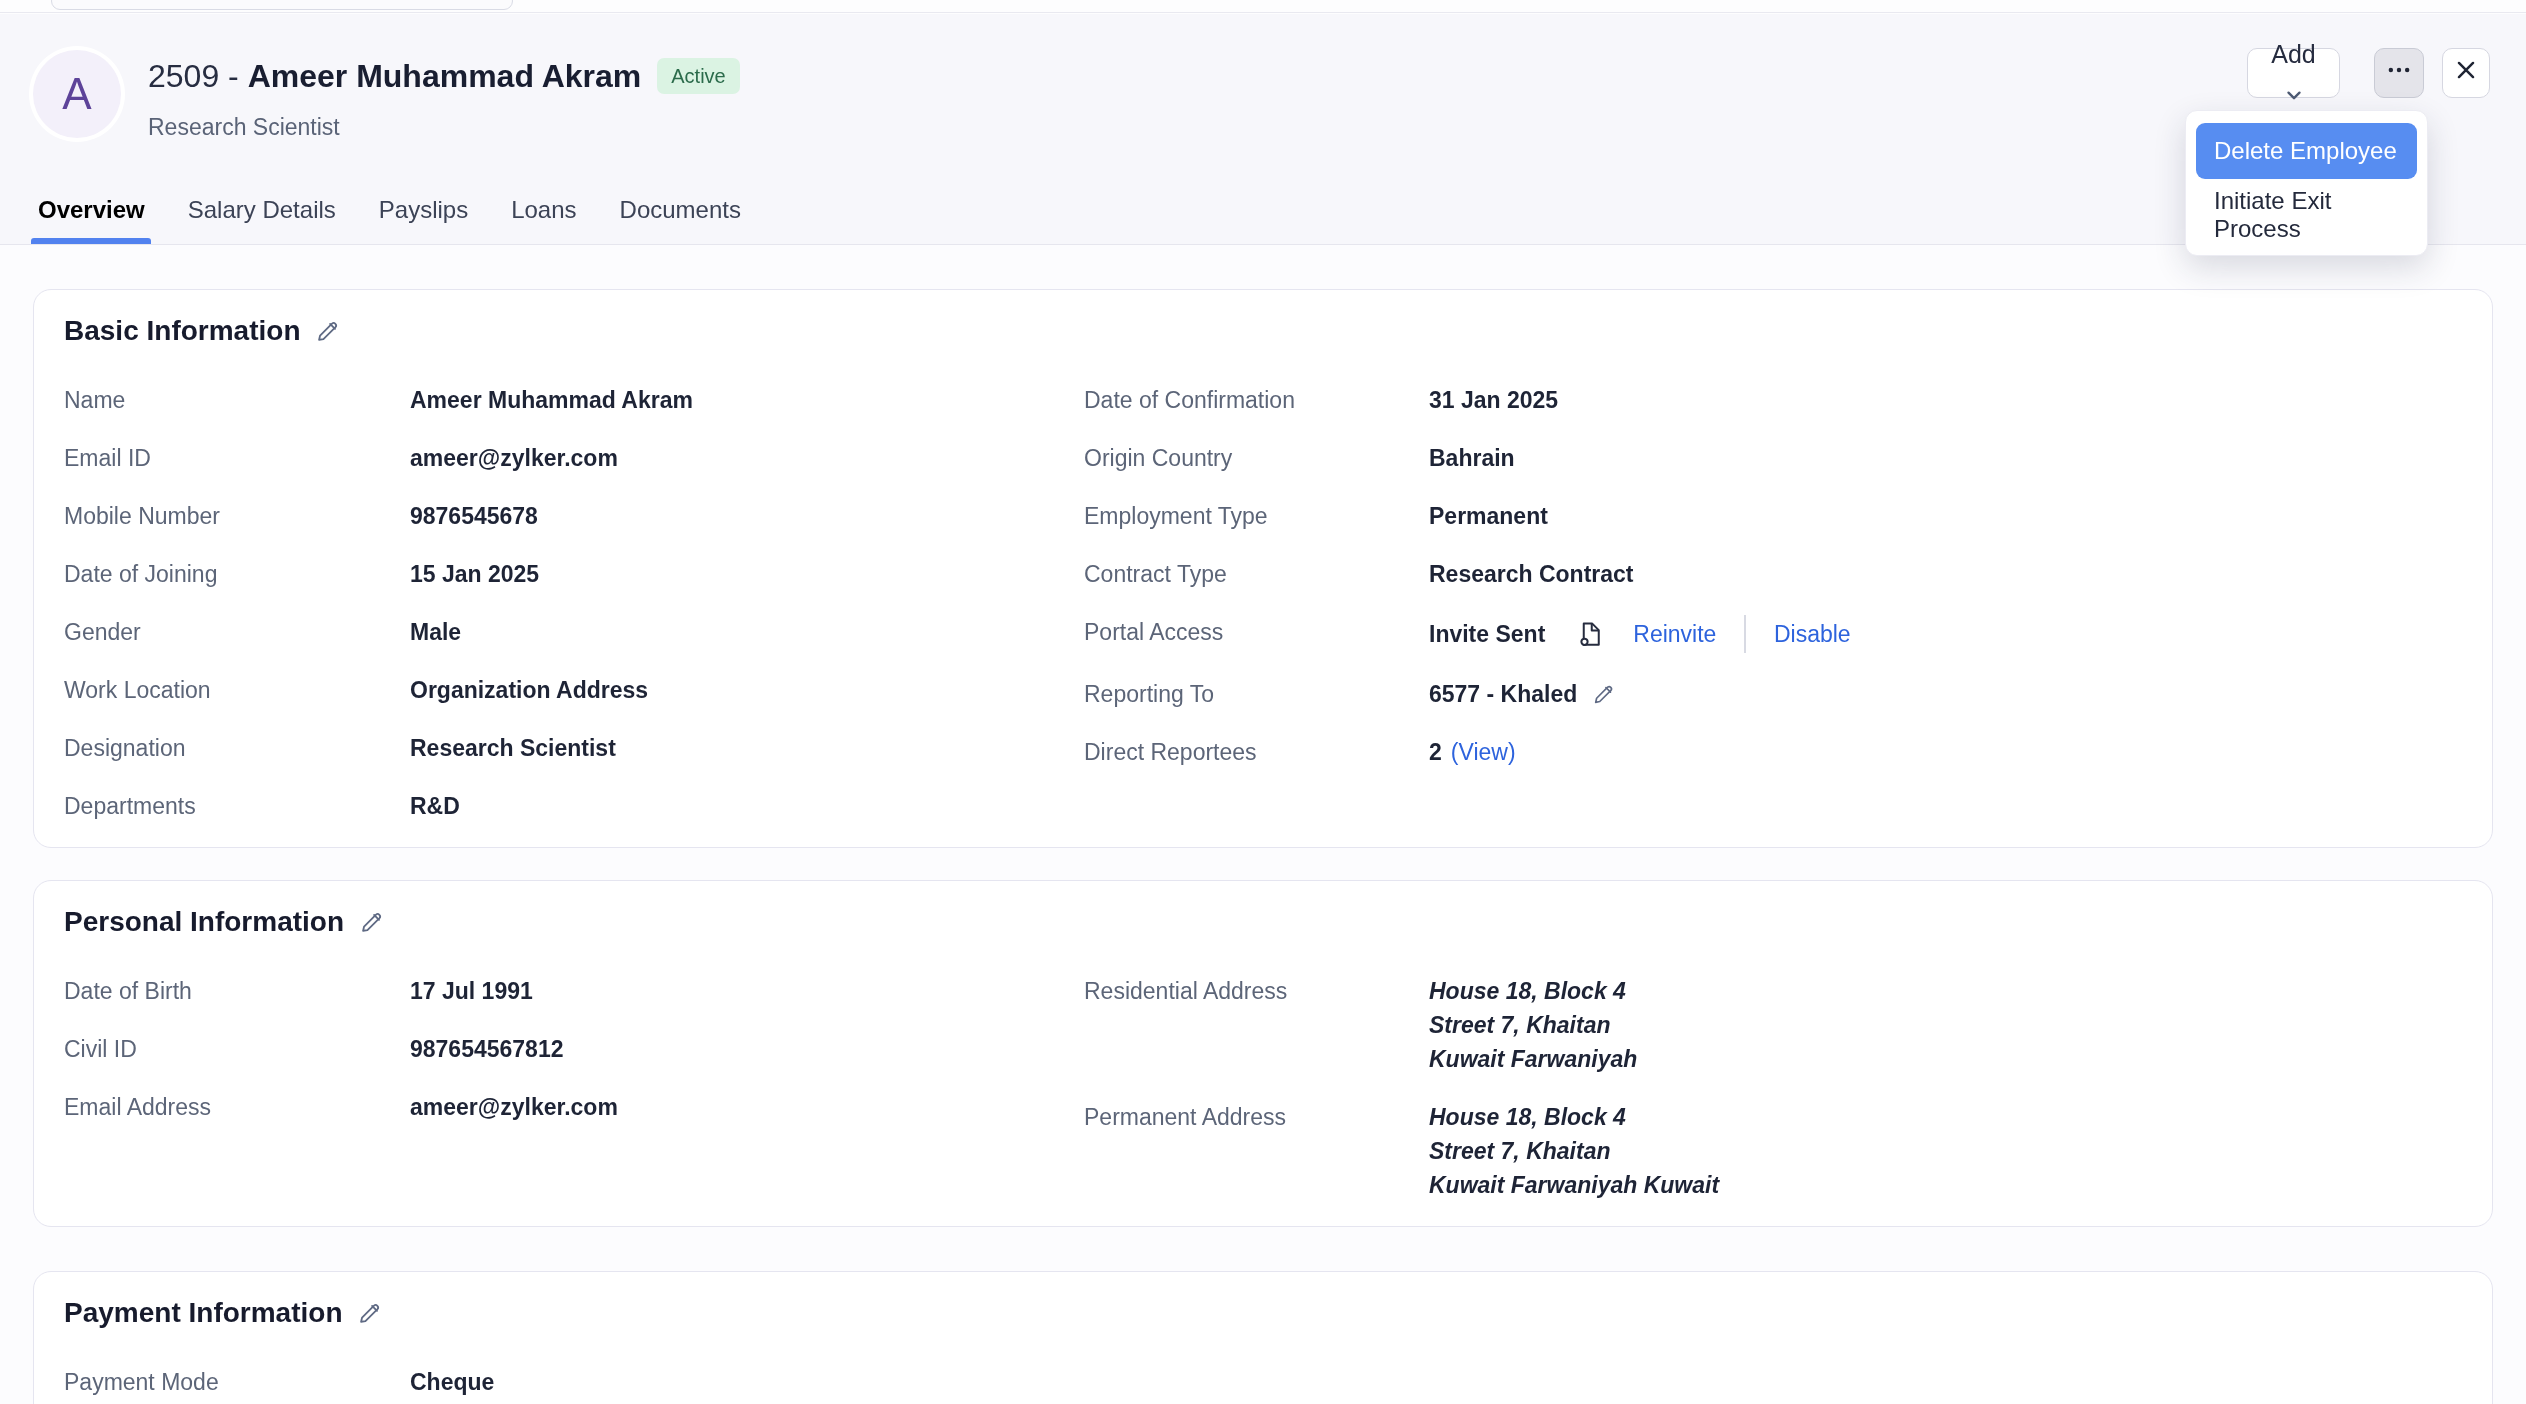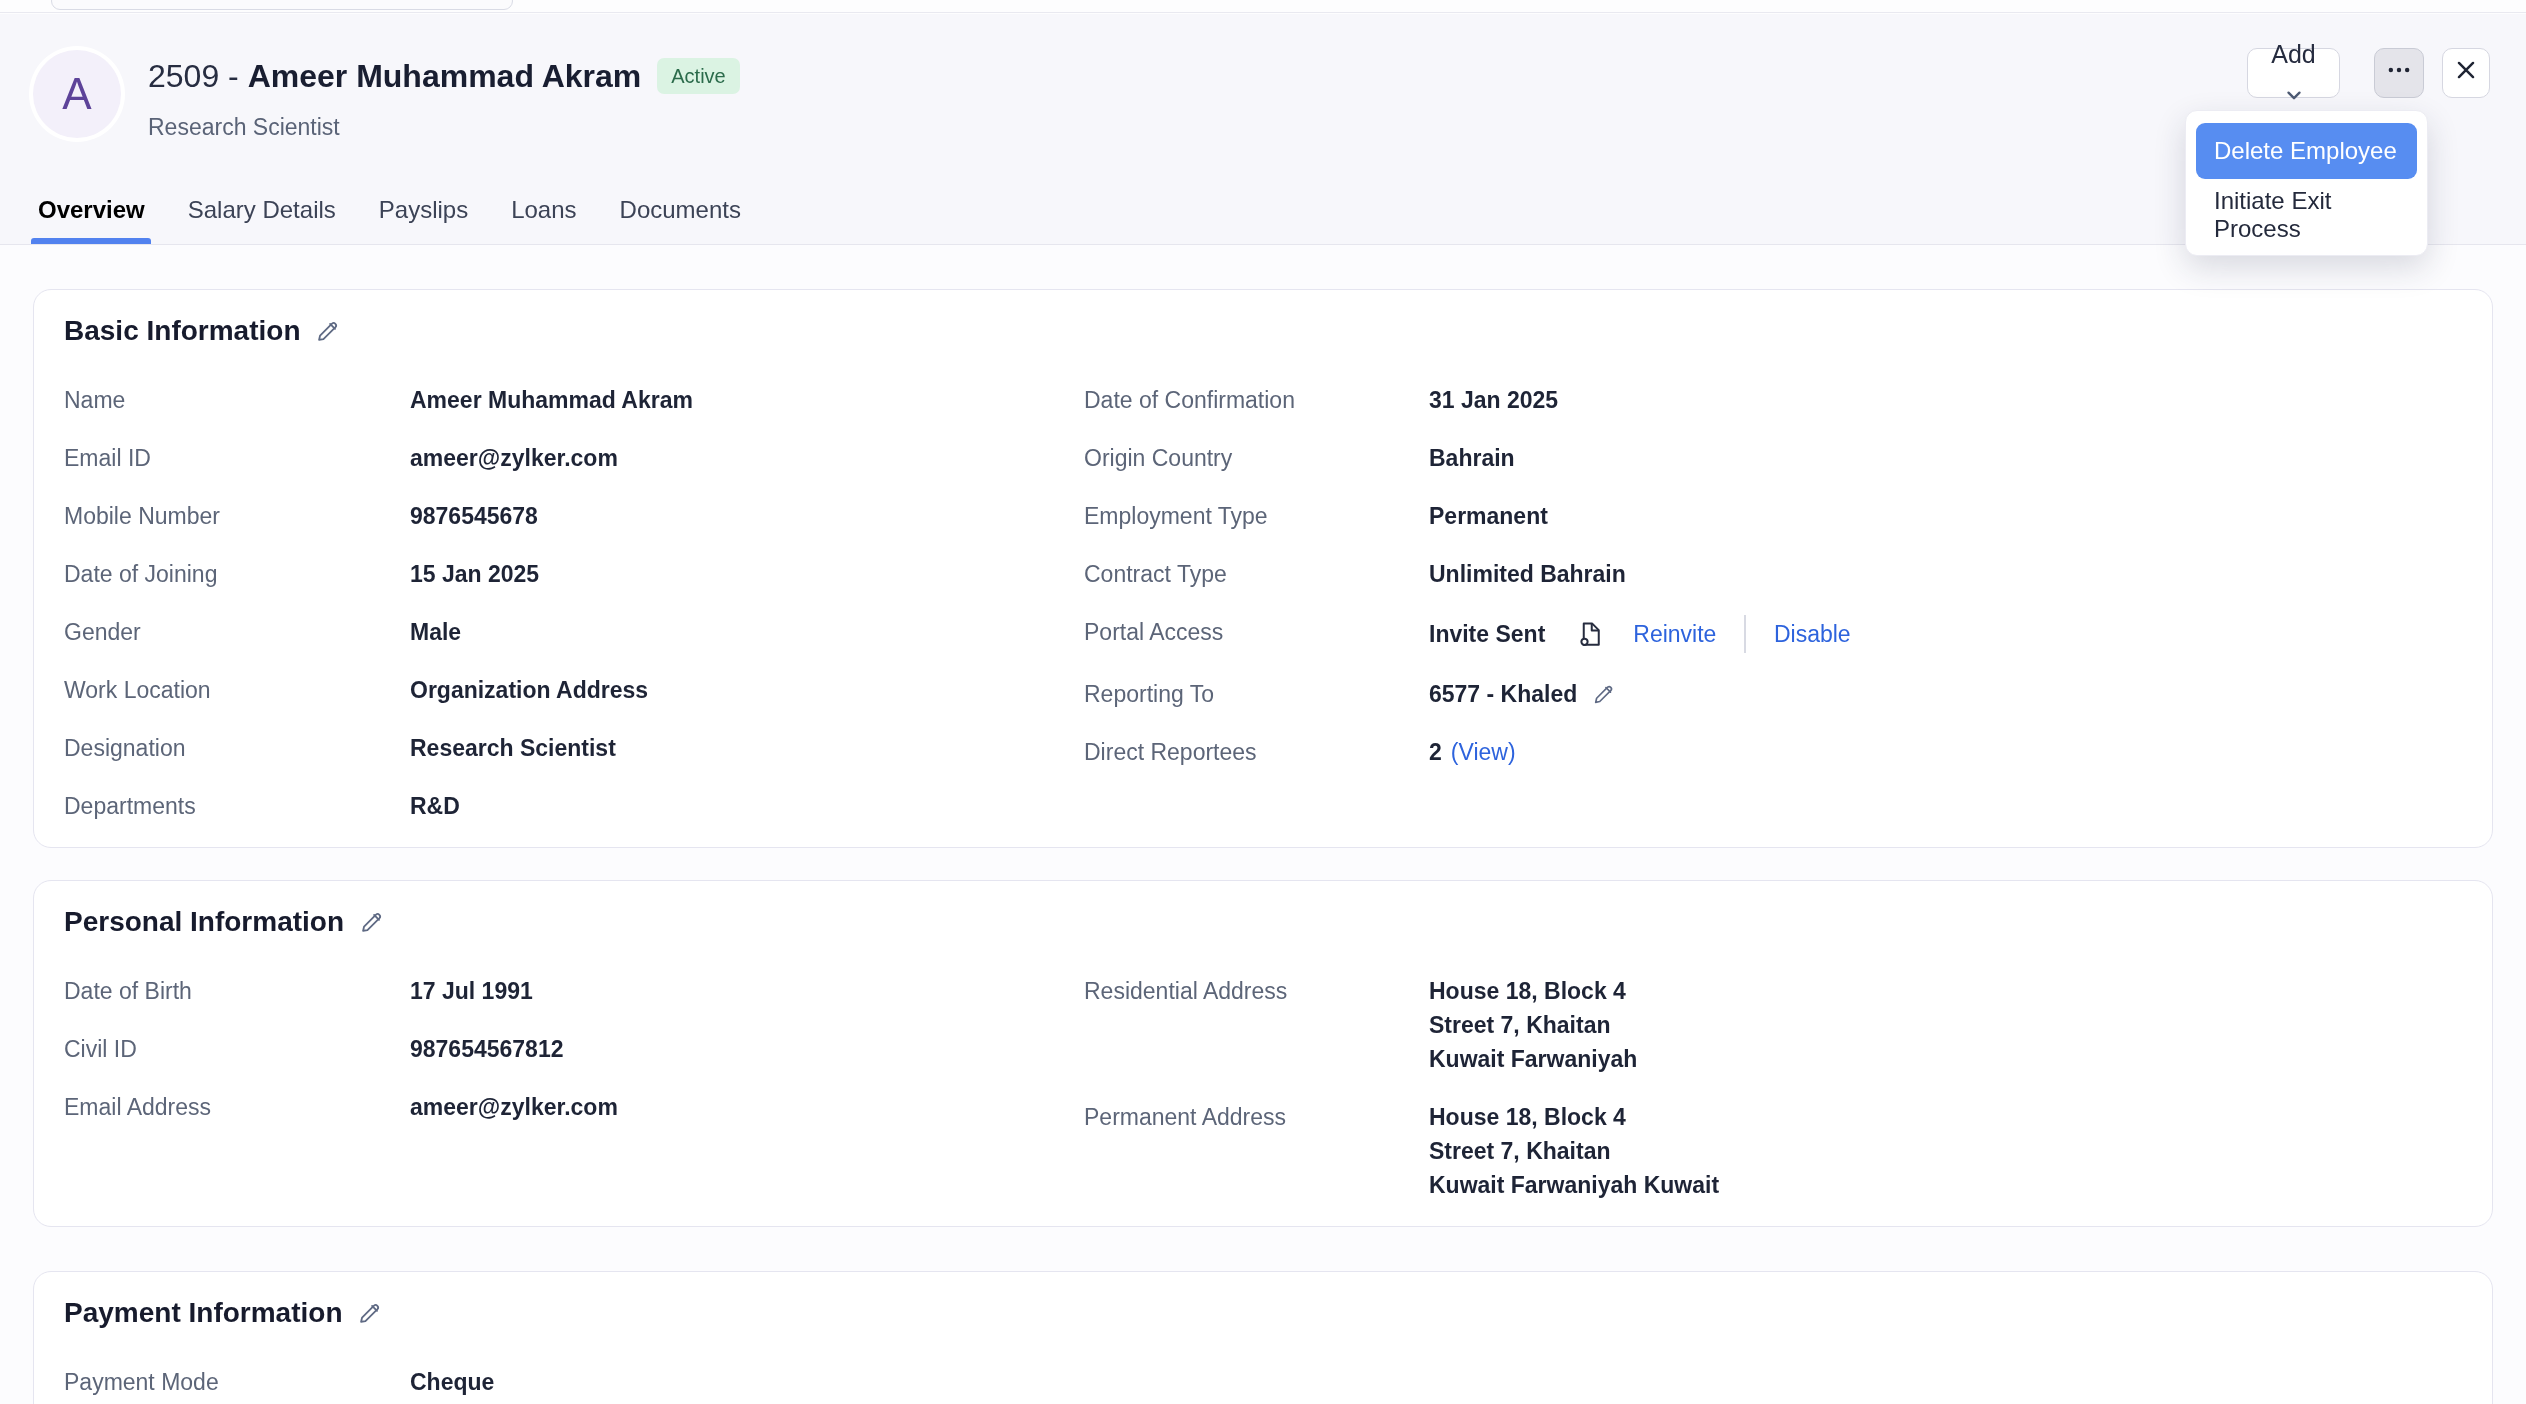--- a/index.html
+++ b/index.html
@@ -60,21 +60,21 @@
   .edit-icon { color:#5f6a84; display:flex; cursor:pointer; }
 
   .card-body { display:flex; }
   .col-left { width:1020px; flex:none; display:grid; row-gap:24px; align-content:start; }
   .col-right { flex:1; display:grid; row-gap:24px; align-content:start; }
   .row { display:flex; min-height:34px; line-height:34px; align-items:flex-start; }
   .col-left  .lbl { width:346px; flex:none; }
   .col-right .lbl { width:345px; flex:none; }
   .lbl { font-size:23px; color:#5c6578; font-weight:400; }
   .val { font-size:23px; font-weight:600; color:#1e2436; }
-  .addr { white-space:pre-line; }
+  .addr { white-space:pre-line;font-style:italic; }
   .link { color:#2d63dd; font-weight:400; cursor:pointer; font-size:23px; }
   .portal-val { display:flex; align-items:center; gap:28px; }
   .invite-icon { color:#262c3f; display:flex; margin-left:2px; }
   .vdiv { width:1.5px; height:38px; background:#d8dae3; }
   .inline-edit-val { display:flex; align-items:center; gap:14px; }
   .view-link { margin-left:9px; }
 
   
   .menu { position:absolute; left:2185px; top:110px; width:243px; background:#ffffff;
     border:1px solid #ececf3; border-radius:12px; padding:12px 10px;
@@ -194,21 +194,21 @@
           <div class="row">
             <div class="lbl">Origin Country</div>
             <div class="val">Bahrain</div>
           </div>
           <div class="row">
             <div class="lbl">Employment Type</div>
             <div class="val">Permanent</div>
           </div>
           <div class="row">
             <div class="lbl">Contract Type</div>
-            <div class="val">Unlimited Bahrain</div>
+            <div class="val">Research Contract</div>
           </div>
           <div class="row">
             <div class="lbl">Portal Access</div>
             <div class="portal-val">
               <span class="val">Invite Sent</span>
               <span class="invite-icon">
                 <svg width="30" height="30" viewBox="0 0 24 24" fill="none" stroke="currentColor" stroke-width="1.6" stroke-linejoin="round">
                     <path d="M7 3.5h6.6L19 8.9V20.5H7z"></path>
                     <path d="M13.4 3.5v5.6H19"></path>
                     <circle cx="7.6" cy="18.2" r="2.5" fill="#ffffff"></circle>

